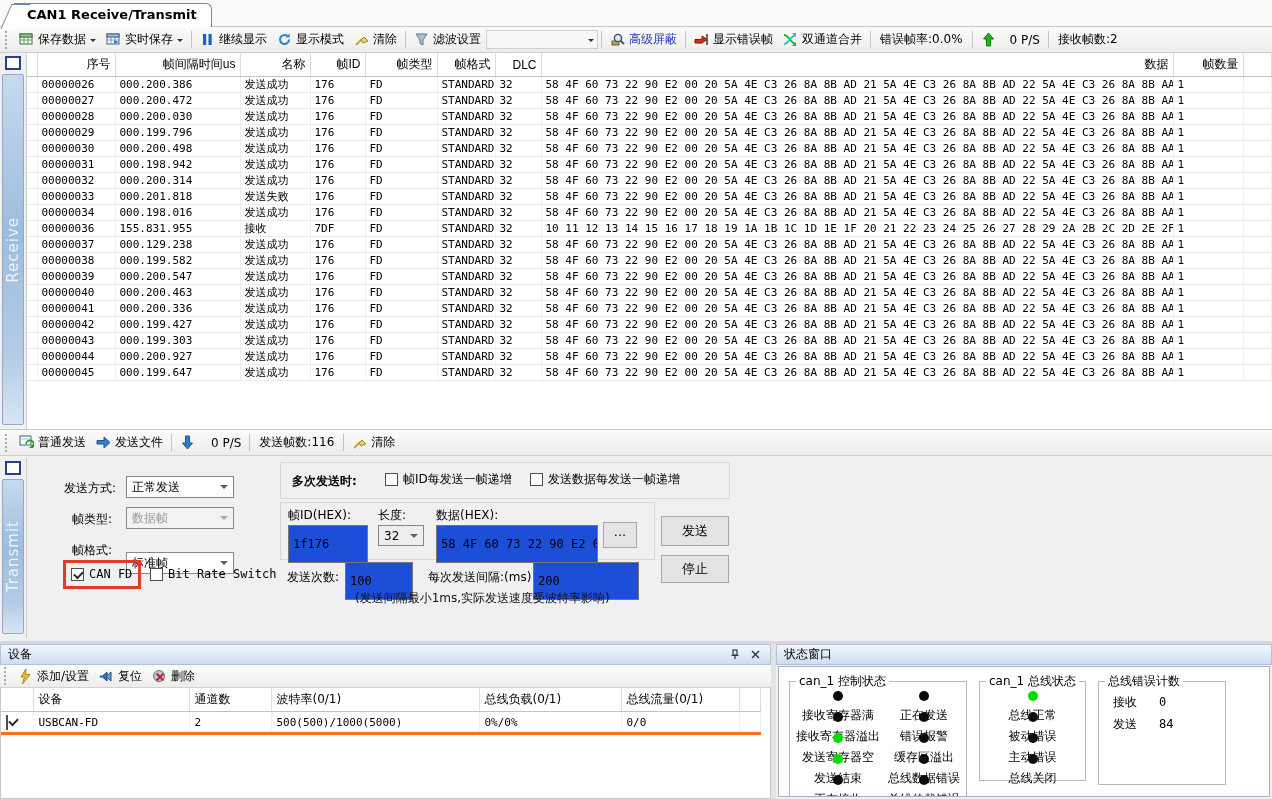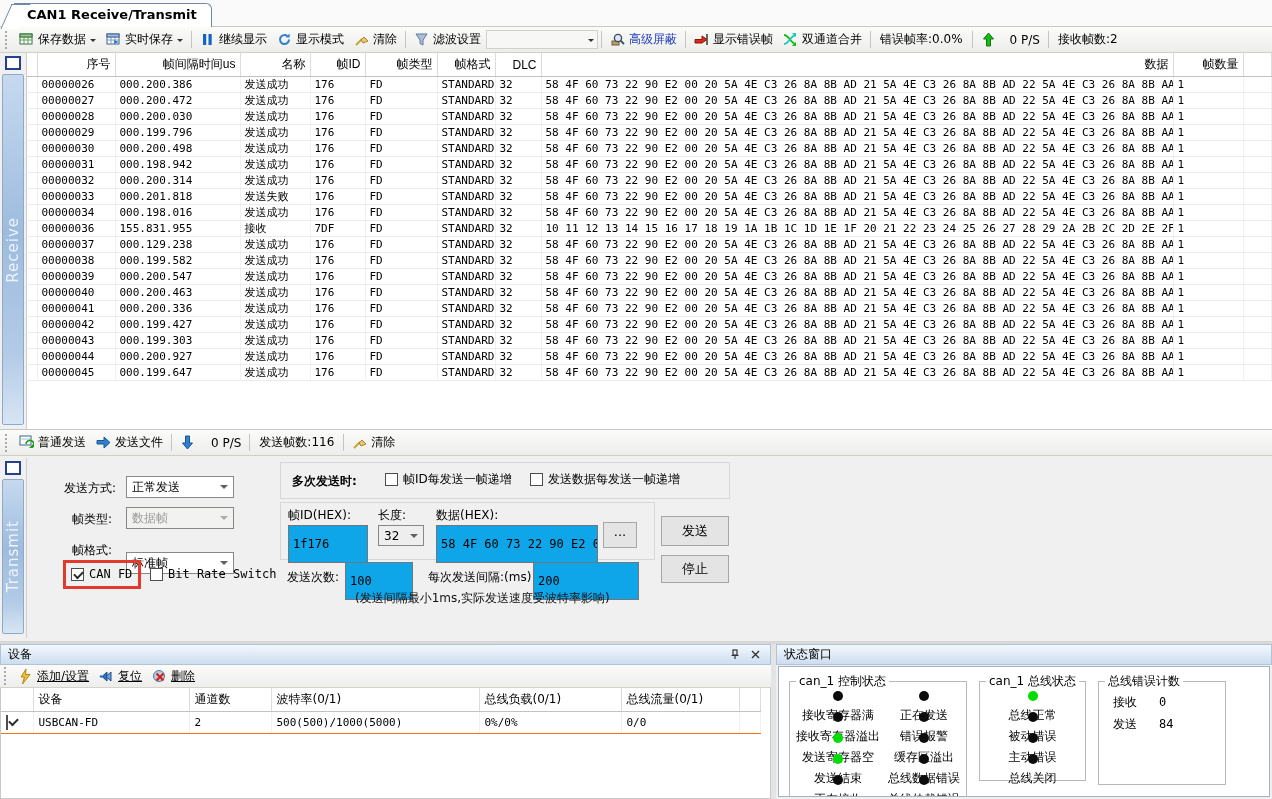--- a/index.html
+++ b/index.html
@@ -49,48 +49,48 @@
   table.rx td { height:16px; padding:0 4px; white-space:nowrap; overflow:hidden;
     border-right:1px solid #f0f0f0; border-bottom:1px solid #ebebeb; }
   
   .transmit-panel { height:188px; position:relative; background:#f0f0f0; border-bottom:3px solid #d8d8d8; }
   .transmit-panel .side-col { position:absolute; left:0; top:2px; bottom:3px; width:27px; }
   .flabel { position:absolute; white-space:nowrap; }
   .fselect { position:absolute; height:22px; background:#fff; border:1px solid #888;
     display:flex; align-items:center; justify-content:space-between; padding:0 5px; }
   .fselect.disabled { background:#f2f2f1; color:#9b9b9b; }
   .fselect .sarr { width:0; height:0; border:4px solid transparent; border-top-color:#606060; margin-top:4px; }
-  .finput { position:absolute; height:21px; background:#0ea5e9; border:1px solid #767676;
+  .finput { position:absolute; height:21px; background:#1d4ed8; border:1px solid #767676;
     font-family:"DejaVu Sans Mono","Liberation Mono",monospace; font-size:12px;
     display:flex; align-items:center; padding:18px 4px; white-space:nowrap; overflow:hidden; }
   .groupbox { position:absolute; border:1px solid #d7d7d7; }
   .btn { position:absolute; background:#e4e4e4; border:1px solid #a6a6a6;
     display:flex; align-items:center; justify-content:center; font-size:13px; cursor:default; }
   .redbox { position:absolute; border:3px solid #e23a2c; }
   .cbrow { position:absolute; display:flex; align-items:center; gap:5px; white-space:nowrap; }
   .cb { width:13px; height:13px; border:1px solid #4d4d4d; background:#fff; position:relative; flex:0 0 auto; }
   .cb.checked::after { content:""; position:absolute; left:2px; top:2px; width:7px; height:4px;
     border-left:2px solid #2b2b2b; border-bottom:2px solid #2b2b2b; transform:rotate(-45deg); }
   .note { position:absolute; font-size:12px; color:#111; }
   
   .bottom { display:flex; height:155px; background:#e9e9e9; }
   .device-panel { width:771px; display:flex; flex-direction:column; background:#f0f0f0; }
   .panel-title { height:21px; background:linear-gradient(#f3f8fd,#cdddf0);
     border:1px solid #b2c3d8; display:flex; align-items:center; padding:0 7px; gap:6px; }
   .panel-title .tit { flex:1; }
   .tbtn { width:15px; height:15px; display:flex; align-items:center; justify-content:center; }
   .device-toolbar { height:23px; display:flex; align-items:center; padding:9px 3px;
-    background:linear-gradient(#fbfbfa,#ededeb); border-bottom:1px solid #d6d2ca;text-decoration:underline; }
+    background:linear-gradient(#fbfbfa,#ededeb); border-bottom:1px solid #d6d2ca; }
   .device-body { flex:1; background:#fff; border:1px solid #c9c9c9; border-top:none; overflow:hidden; }
   table.dev { border-collapse:collapse; table-layout:fixed; width:760px; font-size:12px; }
   table.dev th { font-weight:normal; text-align:left; padding:3px 5px; height:23px;
     border-right:1px solid #dcdcdc; border-bottom:1px solid #c2c2c2; white-space:nowrap; }
   table.dev td { height:22px; padding:0 5px; white-space:nowrap;
     font-family:"DejaVu Sans Mono","Liberation Mono",monospace; font-size:11px;
-    border-right:1px solid #f0f0f0; border-bottom:1px solid #f97316; }
+    border-right:1px solid #f0f0f0; border-bottom:3px solid #f97316; }
   .bsplit { width:5px; background:#e4e4e4; }
   .status-panel { flex:1; display:flex; flex-direction:column; background:#f0f0f0; }
   .status-content { flex:1; background:#fff; border:1px solid #a3b1c2; margin:1px 2px 2px 2px;
     padding:6px 4px 4px 10px; display:flex; gap:12px; align-items:flex-start; overflow:hidden; }
   fieldset.sgroup { border:1px solid #b9b9b9; margin:0; padding:1px 6px 5px 6px; }
   fieldset.sgroup legend { font-size:12px; padding:0 3px; }
   .sg-cols { display:flex; gap:8px; }
   .sitem { display:flex; align-items:center; gap:6px; font-size:12px; height:21px; white-space:nowrap;flex-direction:column; }
   .led { width:10px; height:10px; border-radius:50%; background:#0c0c0c; flex:0 0 auto; }
   .led.on { background:#00dd00; }

